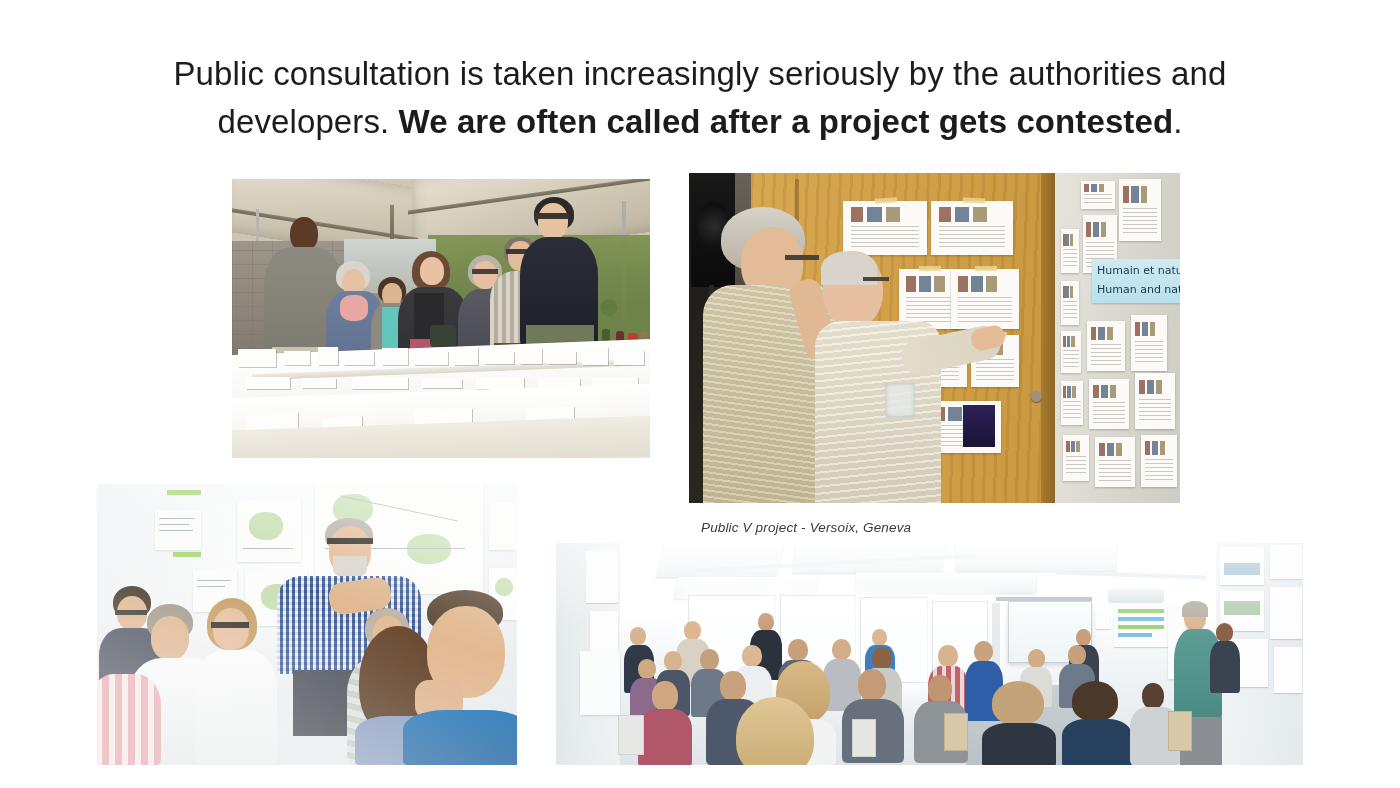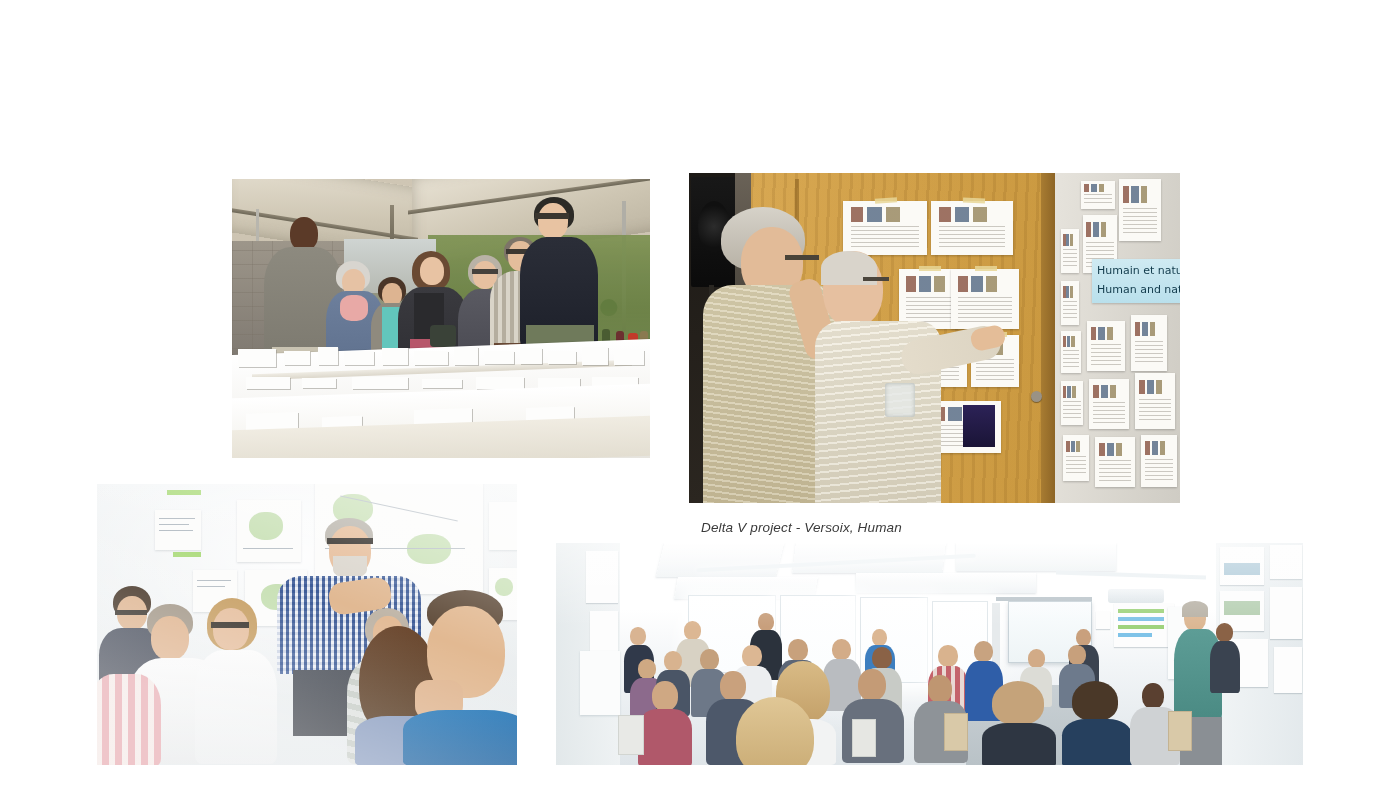--- a/index.html
+++ b/index.html
@@ -241,20 +241,25 @@
     color: #3a3a3a;
     letter-spacing: .15px;
     white-space: nowrap;
   }
 </style>
 </head>
 <body>
 
 <div id="slide">
 
+  <div id="headline">
+    <span>Public consultation is taken increasingly seriously by the authorities and</span>
+    <br>
+    <span>developers. </span><span class="bold">We are often called after a project gets contested</span><span>.</span>
+  </div>
 
   <div class="photo" id="photo-model">
     <div class="scene">
 
       <div class="lyr tent-panel" style="left:-8px;top:-6px;width:200px;height:74px;transform:skewY(9deg);"></div>
       <div class="lyr tent-panel" style="left:180px;top:-20px;width:260px;height:88px;transform:skewY(-8deg);"></div>
       <div class="lyr tent-beam" style="left:0;top:44px;width:186px;height:4px;transform:skewY(9deg);"></div>
       <div class="lyr tent-beam" style="left:176px;top:14px;width:250px;height:4px;transform:skewY(-8deg);"></div>
       <div class="lyr tent-beam" style="left:158px;top:26px;width:4px;height:42px;"></div>
       <div class="lyr" style="left:24px;top:30px;width:3px;height:140px;background:#b8b6ae;"></div>
@@ -682,15 +687,15 @@
 
       <div class="lyr" style="left:62px;top:172px;width:24px;height:38px;background:#e8e9e6;border:1px solid #d2d5d1;"></div>
       <div class="lyr" style="left:296px;top:176px;width:22px;height:36px;background:#e6e7e3;border:1px solid #d0d3cf;"></div>
       <div class="lyr" style="left:388px;top:170px;width:22px;height:36px;background:#d9c9a8;border:1px solid #c4b392;"></div>
       <div class="lyr" style="left:612px;top:168px;width:22px;height:38px;background:#d9c9a8;border:1px solid #c4b392;"></div>
 
       <div class="haze" style="background:linear-gradient(180deg,rgba(255,255,255,.5),rgba(255,255,255,0) 38%);"></div>
     </div>
   </div>
 
-  <div id="caption">Delta V project - Versoix, Human</div>
+  <div id="caption">Public V project - Versoix, Geneva</div>
 
 </div>
 
 </body></html>

